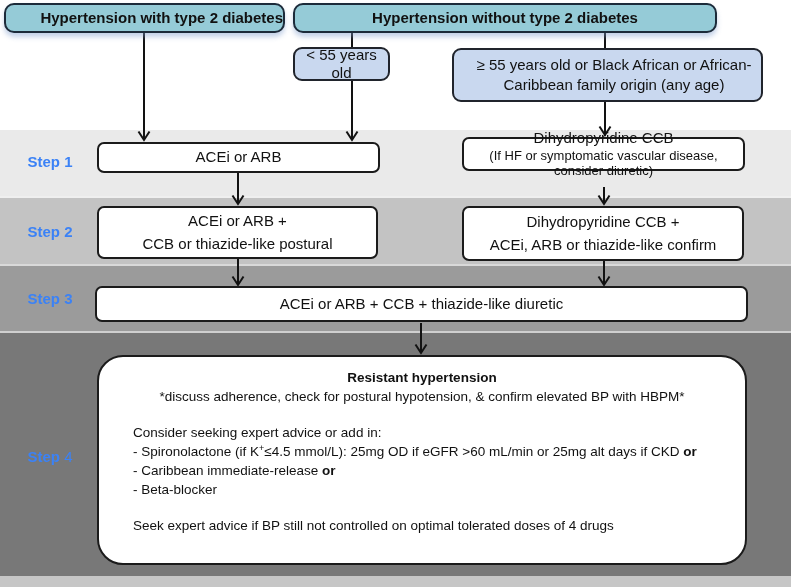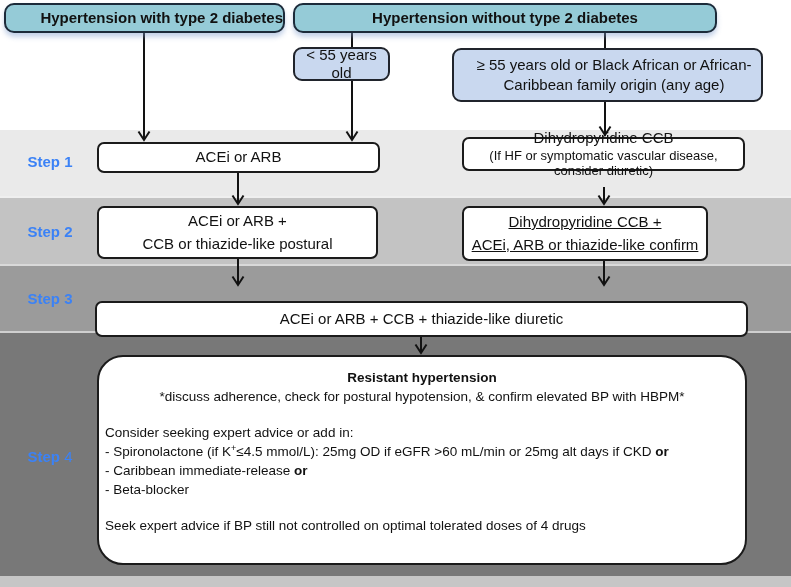--- a/index.html
+++ b/index.html
@@ -27,25 +27,25 @@
   .blue{background:#c9d8ef;border:2px solid #20242c;border-radius:9px;font-size:15px;}
   .white{background:#ffffff;border:2px solid #1b1b1b;border-radius:7px;font-size:15px;}
   .teal1{left:4px;top:3px;width:281px;height:30px;align-items:flex-end;}
   .teal2{left:293px;top:3px;width:424px;height:30px;}
   .lt55{left:293px;top:47px;width:97px;height:34px;}
   .ge55{left:452px;top:48px;width:311px;height:54px;line-height:1.35;padding-left:13px;}
   .s1l{left:97px;top:142px;width:283px;height:31px;}
   .s1r{left:462px;top:137px;width:283px;height:34px;}
   .s1r .note{font-size:13px;line-height:1.15;margin-top:1px;}
   .s2l{left:97px;top:206px;width:281px;height:53px;line-height:1.5;}
-  .s2r{left:462px;top:206px;width:246px;height:55px;line-height:1.5;text-decoration:underline;}
-  .s3{left:95px;top:301px;width:653px;height:36px;}
+  .s2r{left:462px;top:206px;width:282px;height:55px;line-height:1.5;}
+  .s3{left:95px;top:286px;width:653px;height:36px;}
   .s4{left:97px;top:355px;width:650px;height:210px;border-radius:26px;
       align-items:stretch;justify-content:flex-start;text-align:left;
-      padding:11px 6px;font-size:13.5px;line-height:19px;}
+      padding:11px 34px;font-size:13.5px;line-height:19px;}
   .s4 .ctr{text-align:center;}
   .s4 .bold{font-weight:bold;}
   .s4 .spacer{height:17px;}
   .s4 sup{font-size:9px;vertical-align:super;line-height:0;}
   
   #arrows{position:absolute;left:0;top:0;z-index:5;}
   #arrows line{stroke:#121212;stroke-width:2;}
   #arrows polyline{stroke:#121212;stroke-width:2;fill:none;}
 </style>
 </head>

